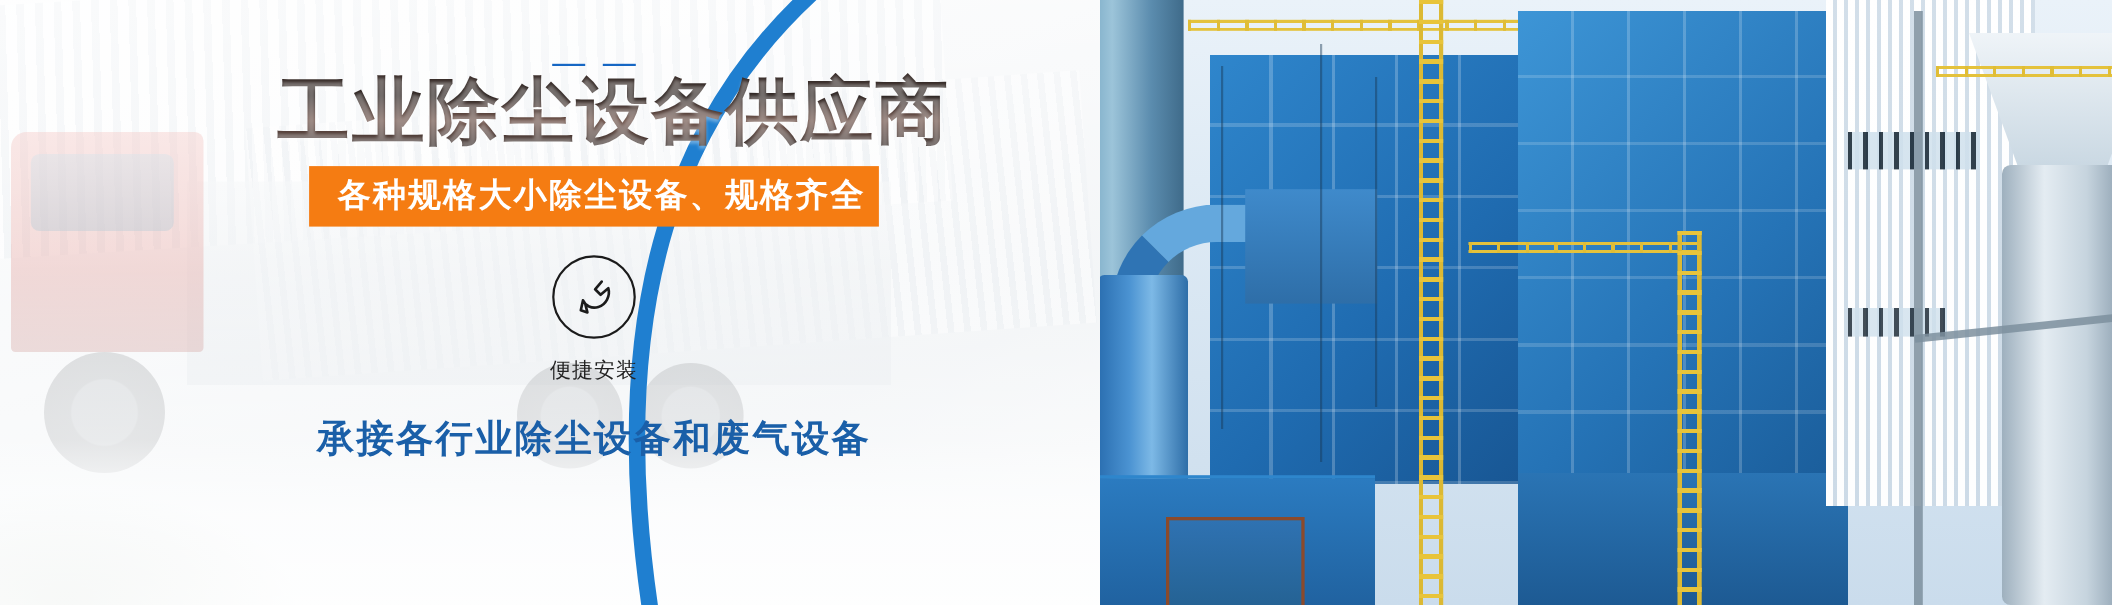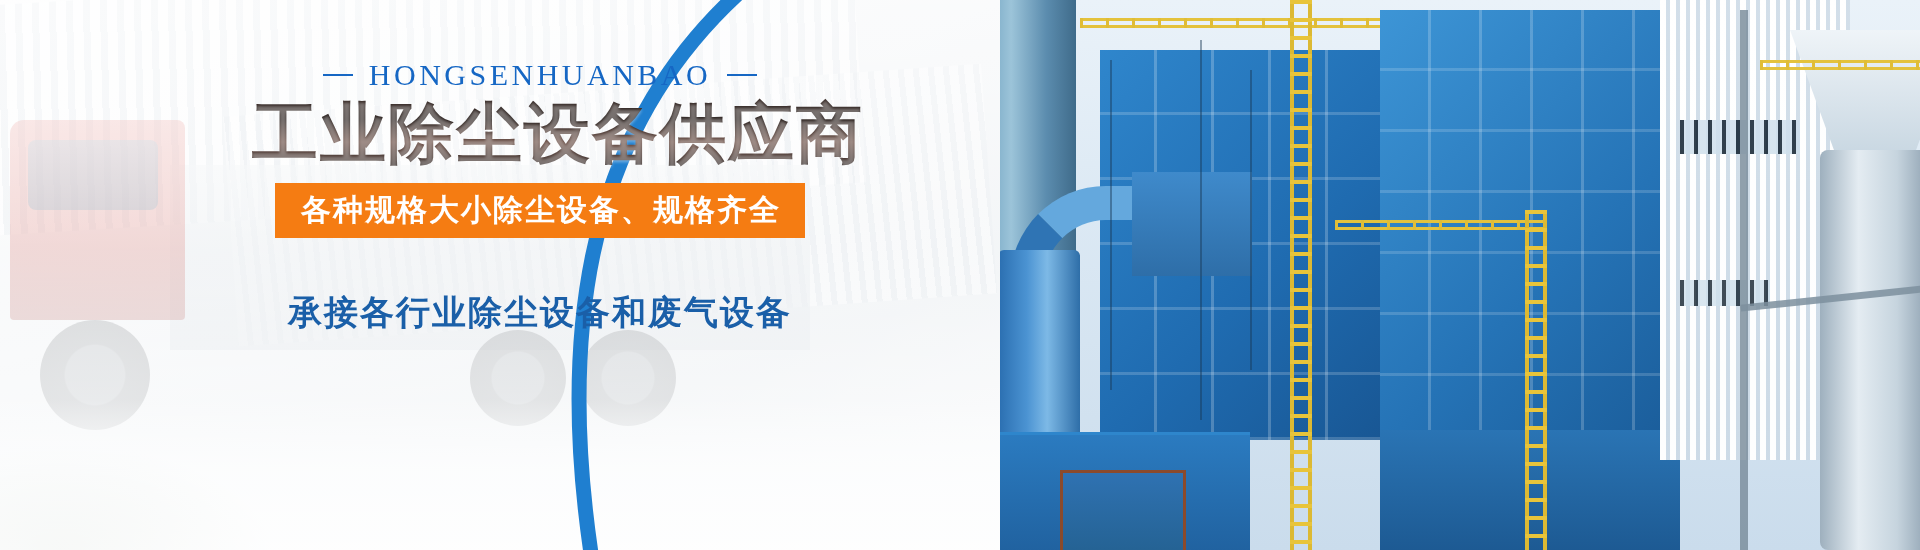--- a/index.html
+++ b/index.html
@@ -243,21 +243,21 @@
     -webkit-background-clip:text;background-clip:text;
     -webkit-text-fill-color:transparent;color:#2b2320;
     line-height:1.08;
     text-shadow:0 2px 3px rgba(255,255,255,.35);
   }
   .sub-orange{
     margin-top:14px;margin-left:60px;
     background:#f57c12;
     color:#ffffff;
     font-size:30px;font-weight:bold;letter-spacing:2px;
-    padding:10px 24px 12px 26px;
+    padding:10px 12px 12px 26px;
     line-height:1.1;
   }
   .features{
     margin-top:26px;margin-left:60px;
     display:flex;gap:42px;align-items:flex-start;
   }
   .feature{
     display:flex;flex-direction:column;align-items:center;width:96px;
   }
   .f-circle{
@@ -340,32 +340,40 @@
 
   <svg class="arc-mask" viewBox="0 0 790 550" preserveAspectRatio="none">
     <path d="M 760 -10 C 640 90, 560 260, 600 560 L 790 560 L 790 -10 Z" fill="none"></path>
     <path d="M 742 -10 C 620 100, 548 270, 592 560" stroke="#1f7fd0" stroke-width="15" fill="none"></path>
   </svg>
 
   <div class="content">
 
     <div class="pinyin">
       <span class="dash"></span>
-      <span>HONGSENHUANBAO</span>
       <span class="dash"></span>
     </div>
 
     <div class="headline">工业除尘设备供应商</div>
 
     <div class="sub-orange">各种规格大小除尘设备、规格齐全</div>
 
     <div class="features">
 
 
 
+      <div class="feature">
+        <div class="f-circle">
+          <svg width="42" height="42" viewBox="0 0 42 42">
+            <path d="M28 7 L22 14 L27 19 L34 13 C36 20 32 28 25 30 C19 32 13 29 11 24
+                     L9 33 L15 35 L13 27" stroke="#1b1b1b" stroke-width="2.4" fill="none" stroke-linejoin="round" stroke-linecap="round"></path>
+          </svg>
+        </div>
+        <div class="f-label">便捷安装</div>
+      </div>
 
 
     </div>
 
     <div class="tagline">承接各行业除尘设备和废气设备</div>
   </div>
 
 </div>
 
 </body></html>

